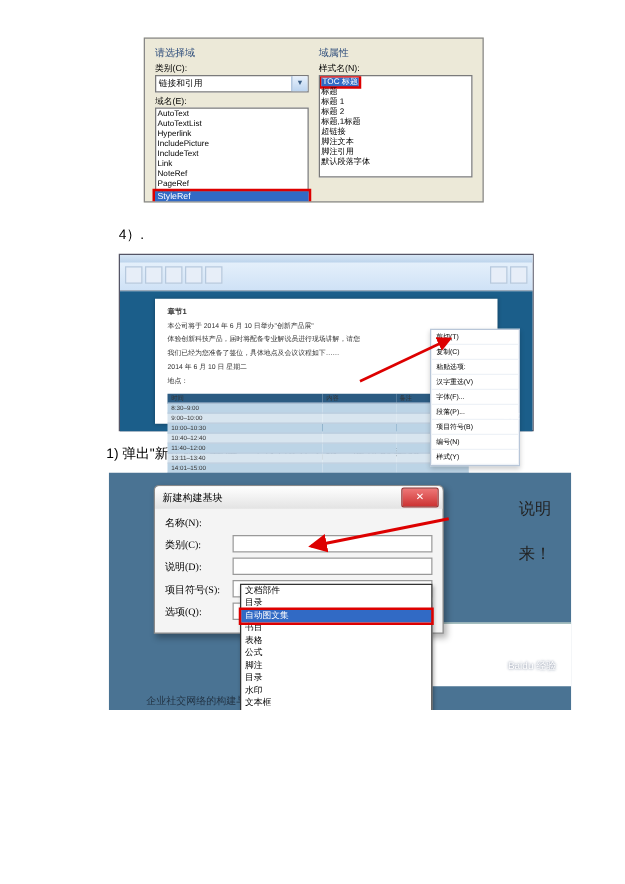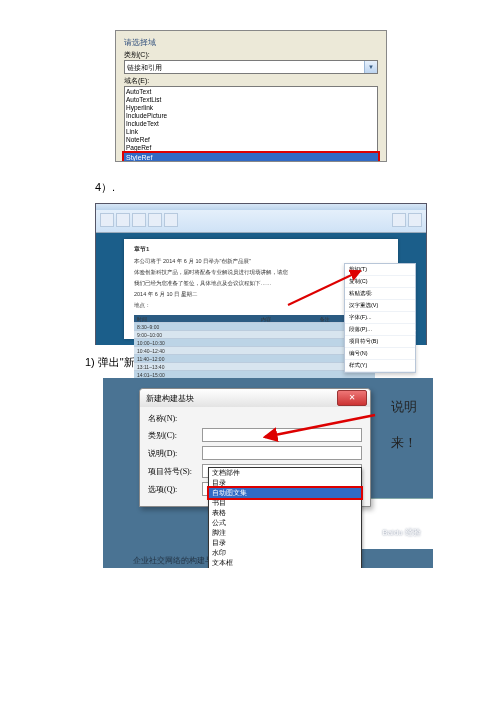--- a/index.html
+++ b/index.html
@@ -63,21 +63,21 @@
   .menu {
     position: absolute; right: 10px; top: 30px; width: 70px;
     background: #fff; border: 1px solid #b8c6d8; font-size: 5.5px;
     box-shadow: 0 2px 4px rgba(0,0,0,.2);
   }
   .menu div { padding: 2px 4px; border-bottom: 1px solid #eef2f7; white-space: nowrap; overflow: hidden; }
   .arrow-red {
     position: absolute; top: 34px; right: 60px; width: 80px; height: 40px; pointer-events: none;
   }
   .watermark { position: absolute; right: 10px; bottom: 8px; color: #fff; font-size: 8px; opacity: .8; font-family: Arial; }
-  .scr3-wrap { width: 330px; height: 190px; margin-left: 48px; position: relative; overflow: hidden; }
+  .scr3-wrap { width: 330px; height: 190px; margin-left: 32px; position: relative; overflow: hidden; padding-left: 40px; }
   .dlg {
     position: absolute; left: 36px; top: 10px; width: 230px;
     background: #f4f4f4; border: 1px solid #8a8a8a; box-shadow: 2px 3px 5px rgba(0,0,0,.3);
     border-radius: 4px 4px 0 0;
   }
   .dlg-title {
     height: 18px; background: linear-gradient(#fff,#e3e3e3);
     border-radius: 4px 4px 0 0; display: flex; justify-content: space-between;
     align-items: center; padding: 0 3px 0 6px; font-size: 8px;
   }
@@ -123,20 +123,35 @@
           <div>Hyperlink</div>
           <div>IncludePicture</div>
           <div>IncludeText</div>
           <div>Link</div>
           <div>NoteRef</div>
           <div>PageRef</div>
           <div>Quote</div>
         </div>
         <div class="hl-blue red-box" style="font-size:7px;padding:1px 2px;margin-top:-1px">StyleRef</div>
       </div>
+      <div class="panel">
+        <div class="panel-title">域属性</div>
+        <div style="font-size:7px">样式名(N):</div>
+        <div class="listbox" style="height:82px">
+          <div class="hl-blue" style="display:inline-block"><span class="red-box" style="padding:0 1px">TOC 标题</span></div>
+          <div>标题</div>
+          <div>标题 1</div>
+          <div>标题 2</div>
+          <div>标题,1标题</div>
+          <div>超链接</div>
+          <div>脚注文本</div>
+          <div>脚注引用</div>
+          <div>默认段落字体</div>
+        </div>
+      </div>
     </div>
 
   </div>
 
   <div class="step">4）.</div>
 
   <div class="scr2">
     <div class="ribbon">
       <div style="height:6px;background:linear-gradient(#d7e6f5,#bcd4ec)"></div>
       <div class="ribbon-inner">

